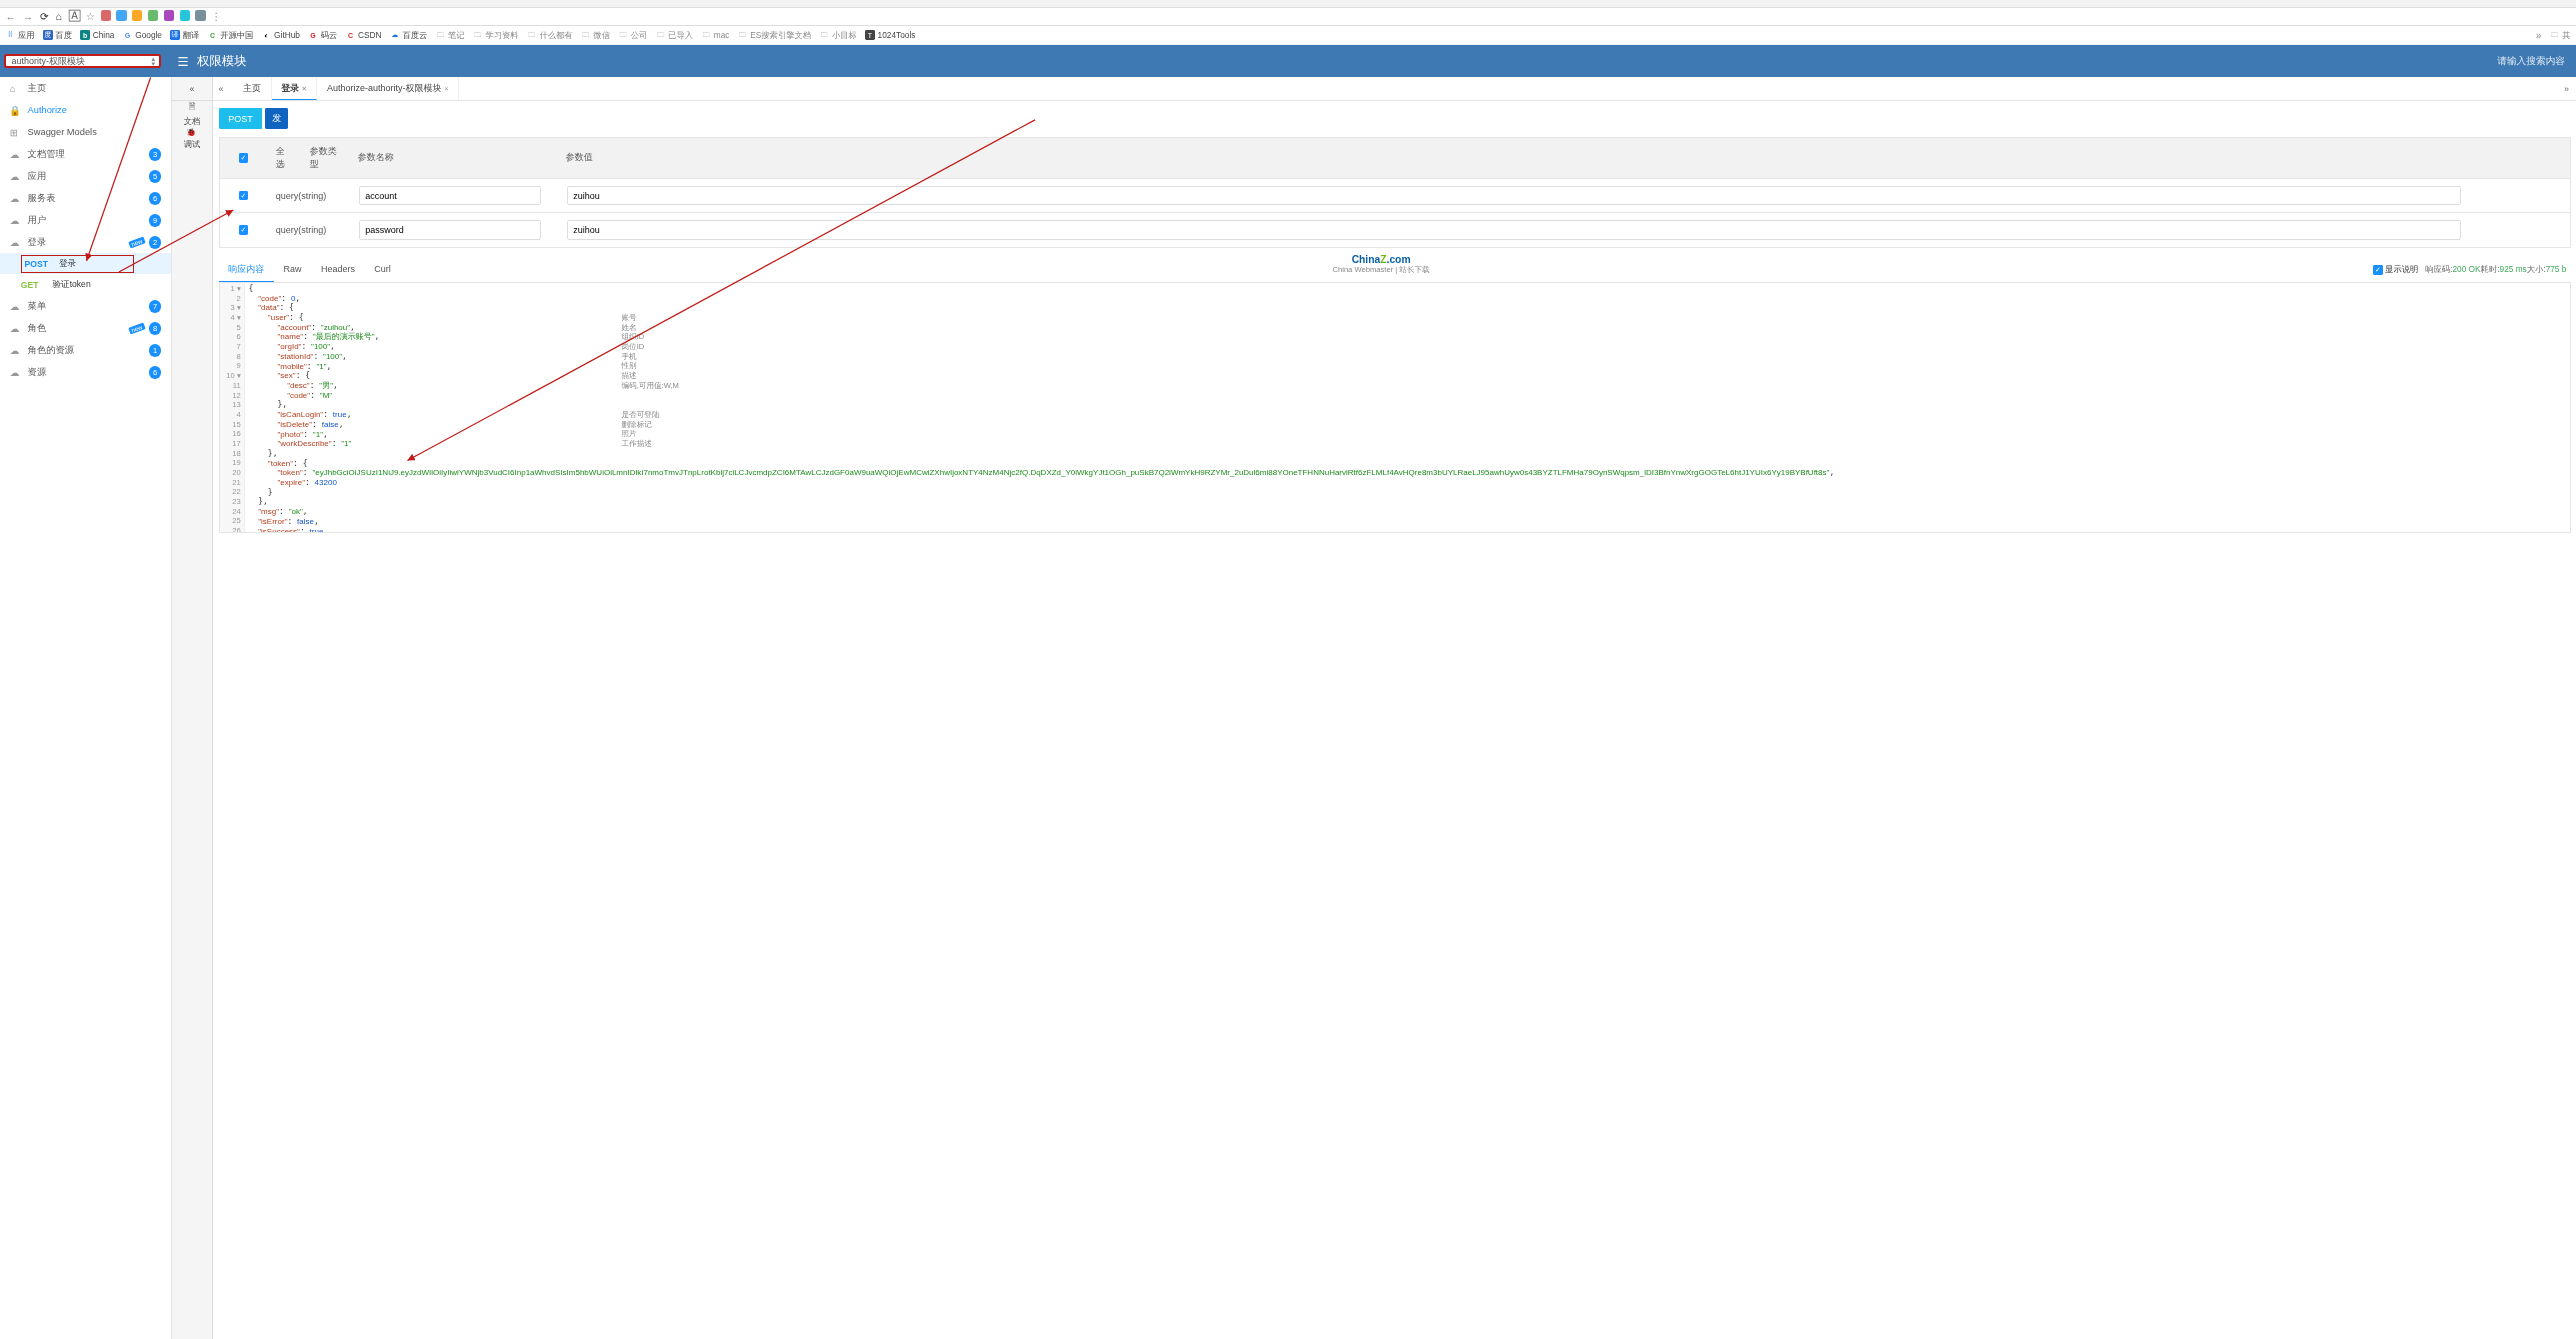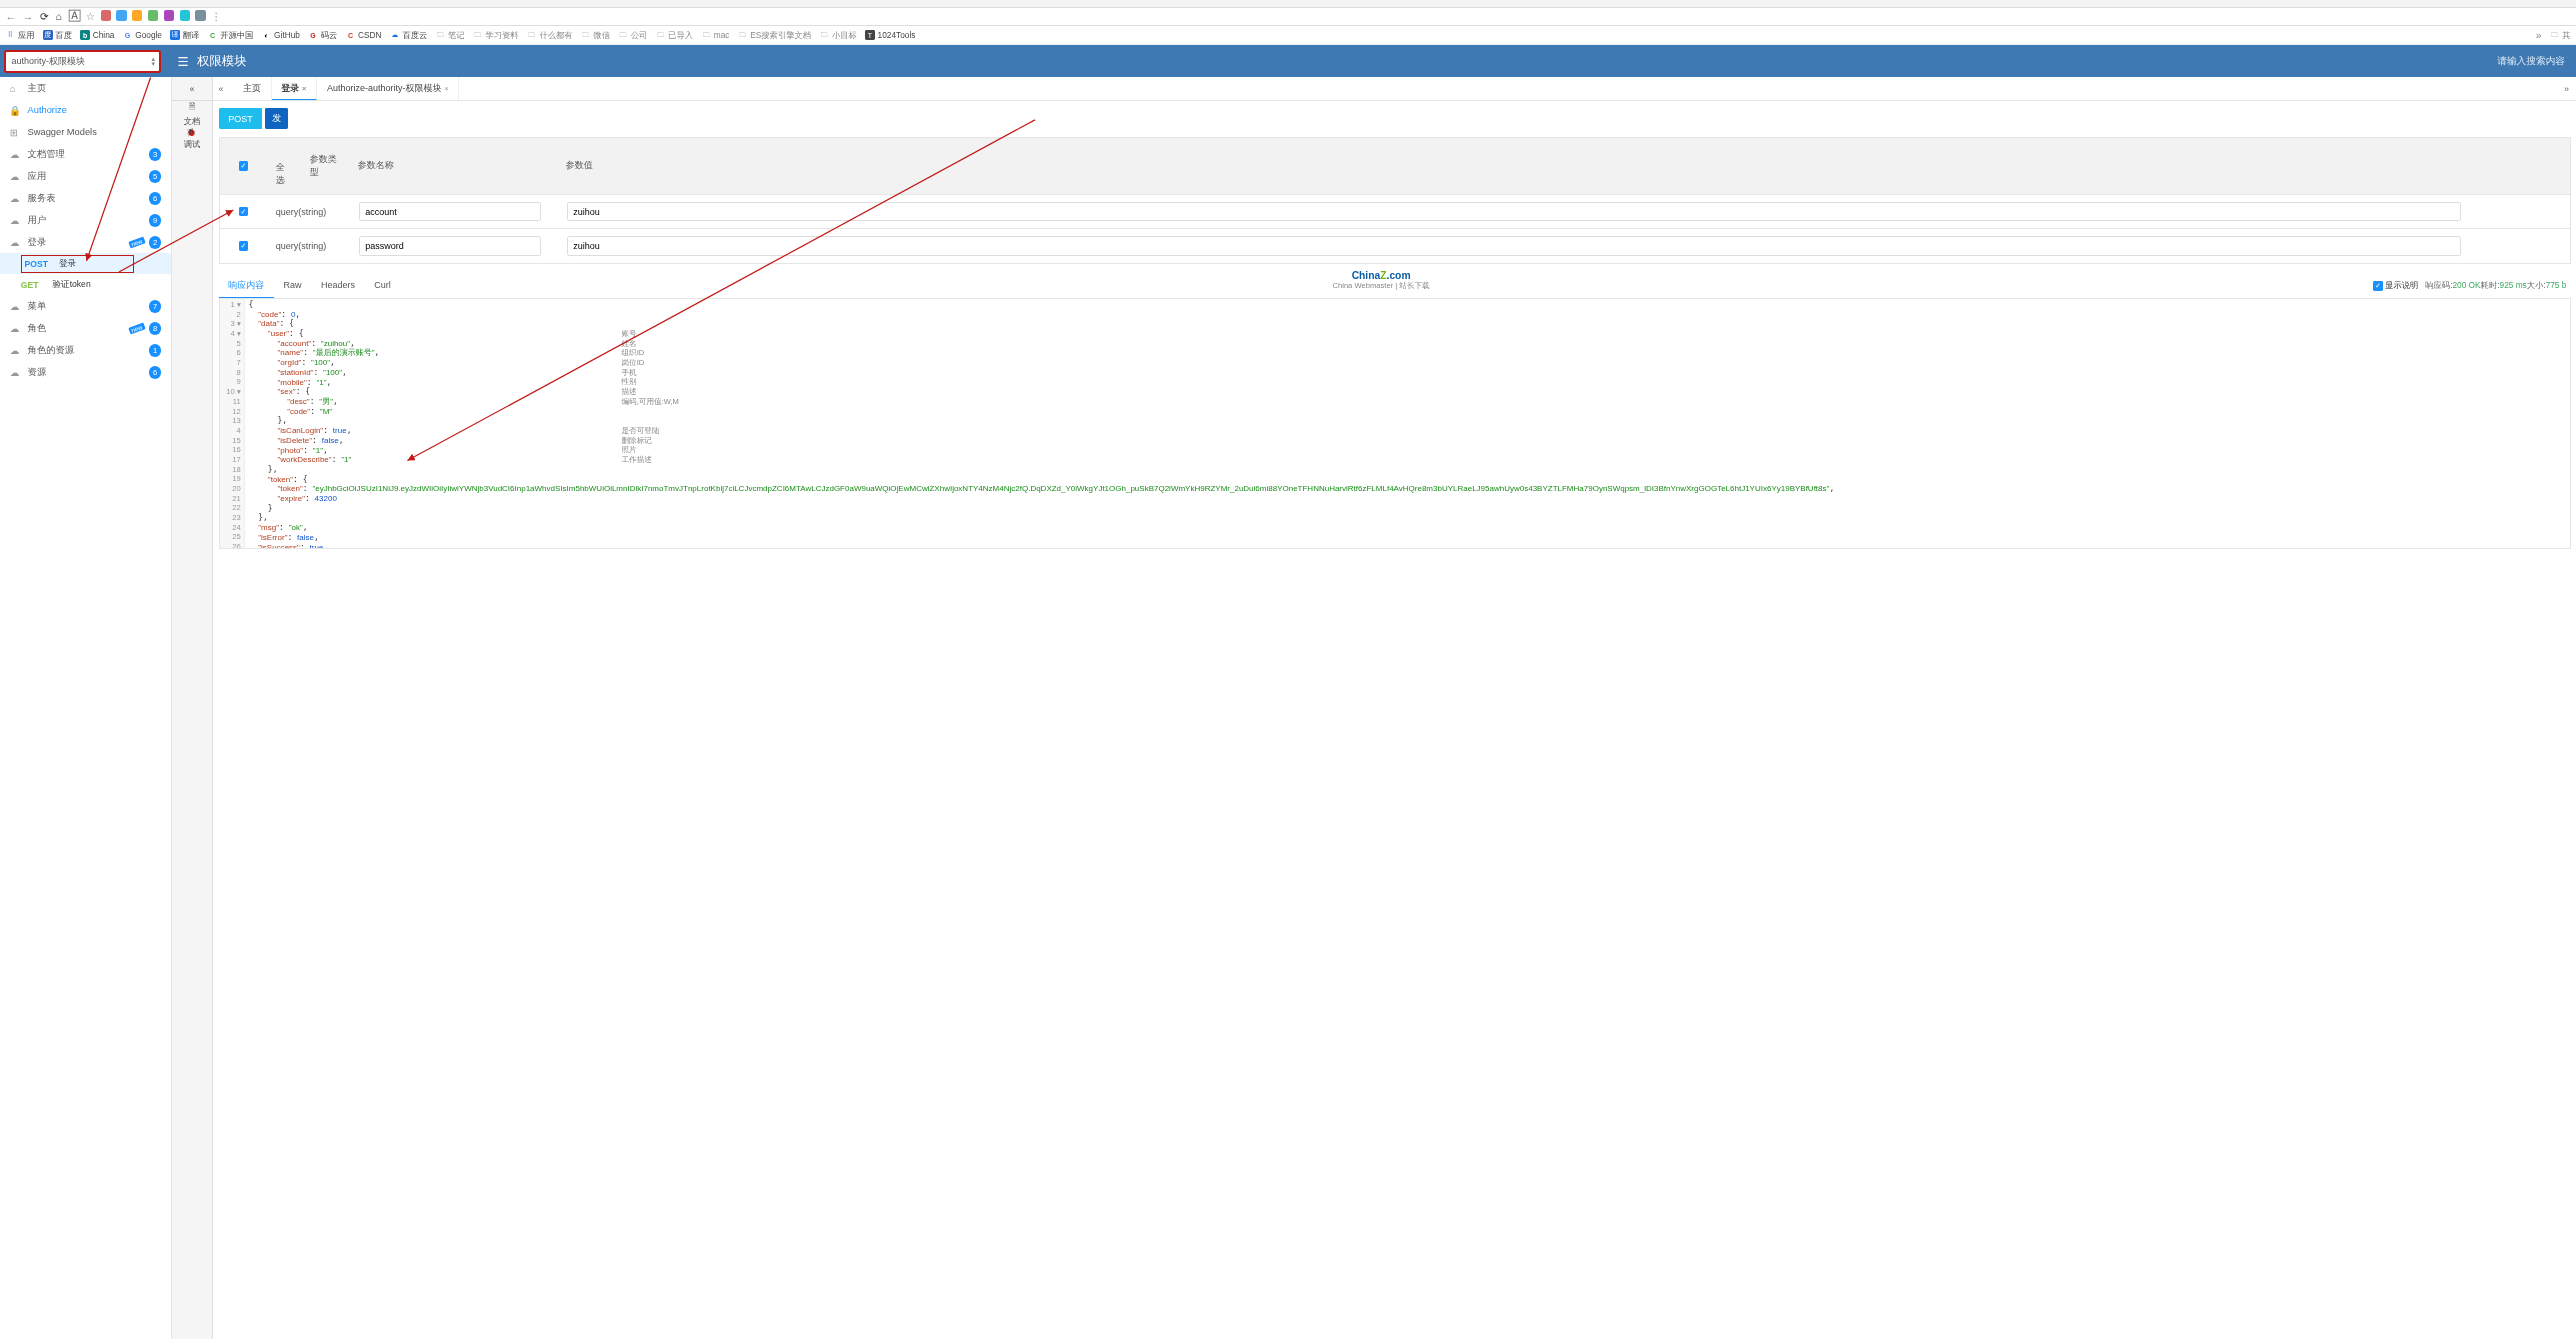--- a/index.html
+++ b/index.html
@@ -16,21 +16,21 @@
 .ext-dot { width: 10.3px; height: 10.3px; border-radius: 2.1px; opacity: 0.85; }
 
 .bookmarks { display: flex; align-items: center; height: 19.3px; padding: 0 5.5px; gap: 8.3px; font-size: 8.3px; color: #444; border-bottom: 0.7px solid #eee; }
 .bm { display: flex; align-items: center; gap: 2.8px; white-space: nowrap; }
 .bm-ico { width: 9.7px; height: 9.7px; display: inline-flex; align-items: center; justify-content: center; border-radius: 1.4px; font-size: 7px; }
 .bm-fold { color: #888; }
 
 
 .app-header { display: flex; align-items: center; height: 32px; background: #3e79b4; color: #fff; }
 .module-select { width: 157px; margin: 0 4.1px; }
-.select-box { position: relative; background: #fff; border: 2.1px solid #c21b17; border-radius: 2.8px; height: 23px; display: flex; align-items: center; padding: 0 5.5px; color: #555; font-size: 9px; }
+.select-box { position: relative; background: #fff; border: 2.1px solid #c21b17; border-radius: 2.8px; height: 14px; display: flex; align-items: center; padding: 0 5.5px; color: #555; font-size: 9px; }
 .select-arrow { position: absolute; right: 4.1px; color: #888; font-size: 7px; line-height: 5.5px; }
 .hamburger { margin: 0 8.3px 0 12.4px; font-size: 12.4px; }
 .module-title { font-size: 12.4px; font-weight: 500; }
 .search-placeholder { margin-left: auto; margin-right: 11px; color: #e0eaf4; font-size: 9.7px; }
 
 
 .main-wrap { display: flex; height: calc(100vh - 77px); }
 
 
 .sidebar { width: 172px; background: #fff; border-right: 0.7px solid #e5e5e5; overflow-y: auto; }
@@ -360,21 +360,21 @@
         <div class="post-badge">POST</div>
         <div class="send-btn">发</div>
       </div>
 
 
       <div class="param-table">
         <div class="pt-head">
           <div class="pt-cell pt-c1">
               <span class="chk">✓</span>
             </div>
-          <div class="pt-cell" style="width:34px;margin-top:16px;">全选</div>
+          <div class="pt-cell" style="width:34px;">全选</div>
           <div class="pt-cell" style="width:48px;">参数类型</div>
           <div class="pt-cell pt-c3">参数名称</div>
           <div class="pt-cell pt-c4">参数值</div>
         </div>
         <div id="param-rows">
             <div class="pt-row">
     <div class="pt-cell pt-c1">
                 <span class="chk">✓</span>
               </div>
     <div class="pt-cell pt-c2">query(string)</div>

